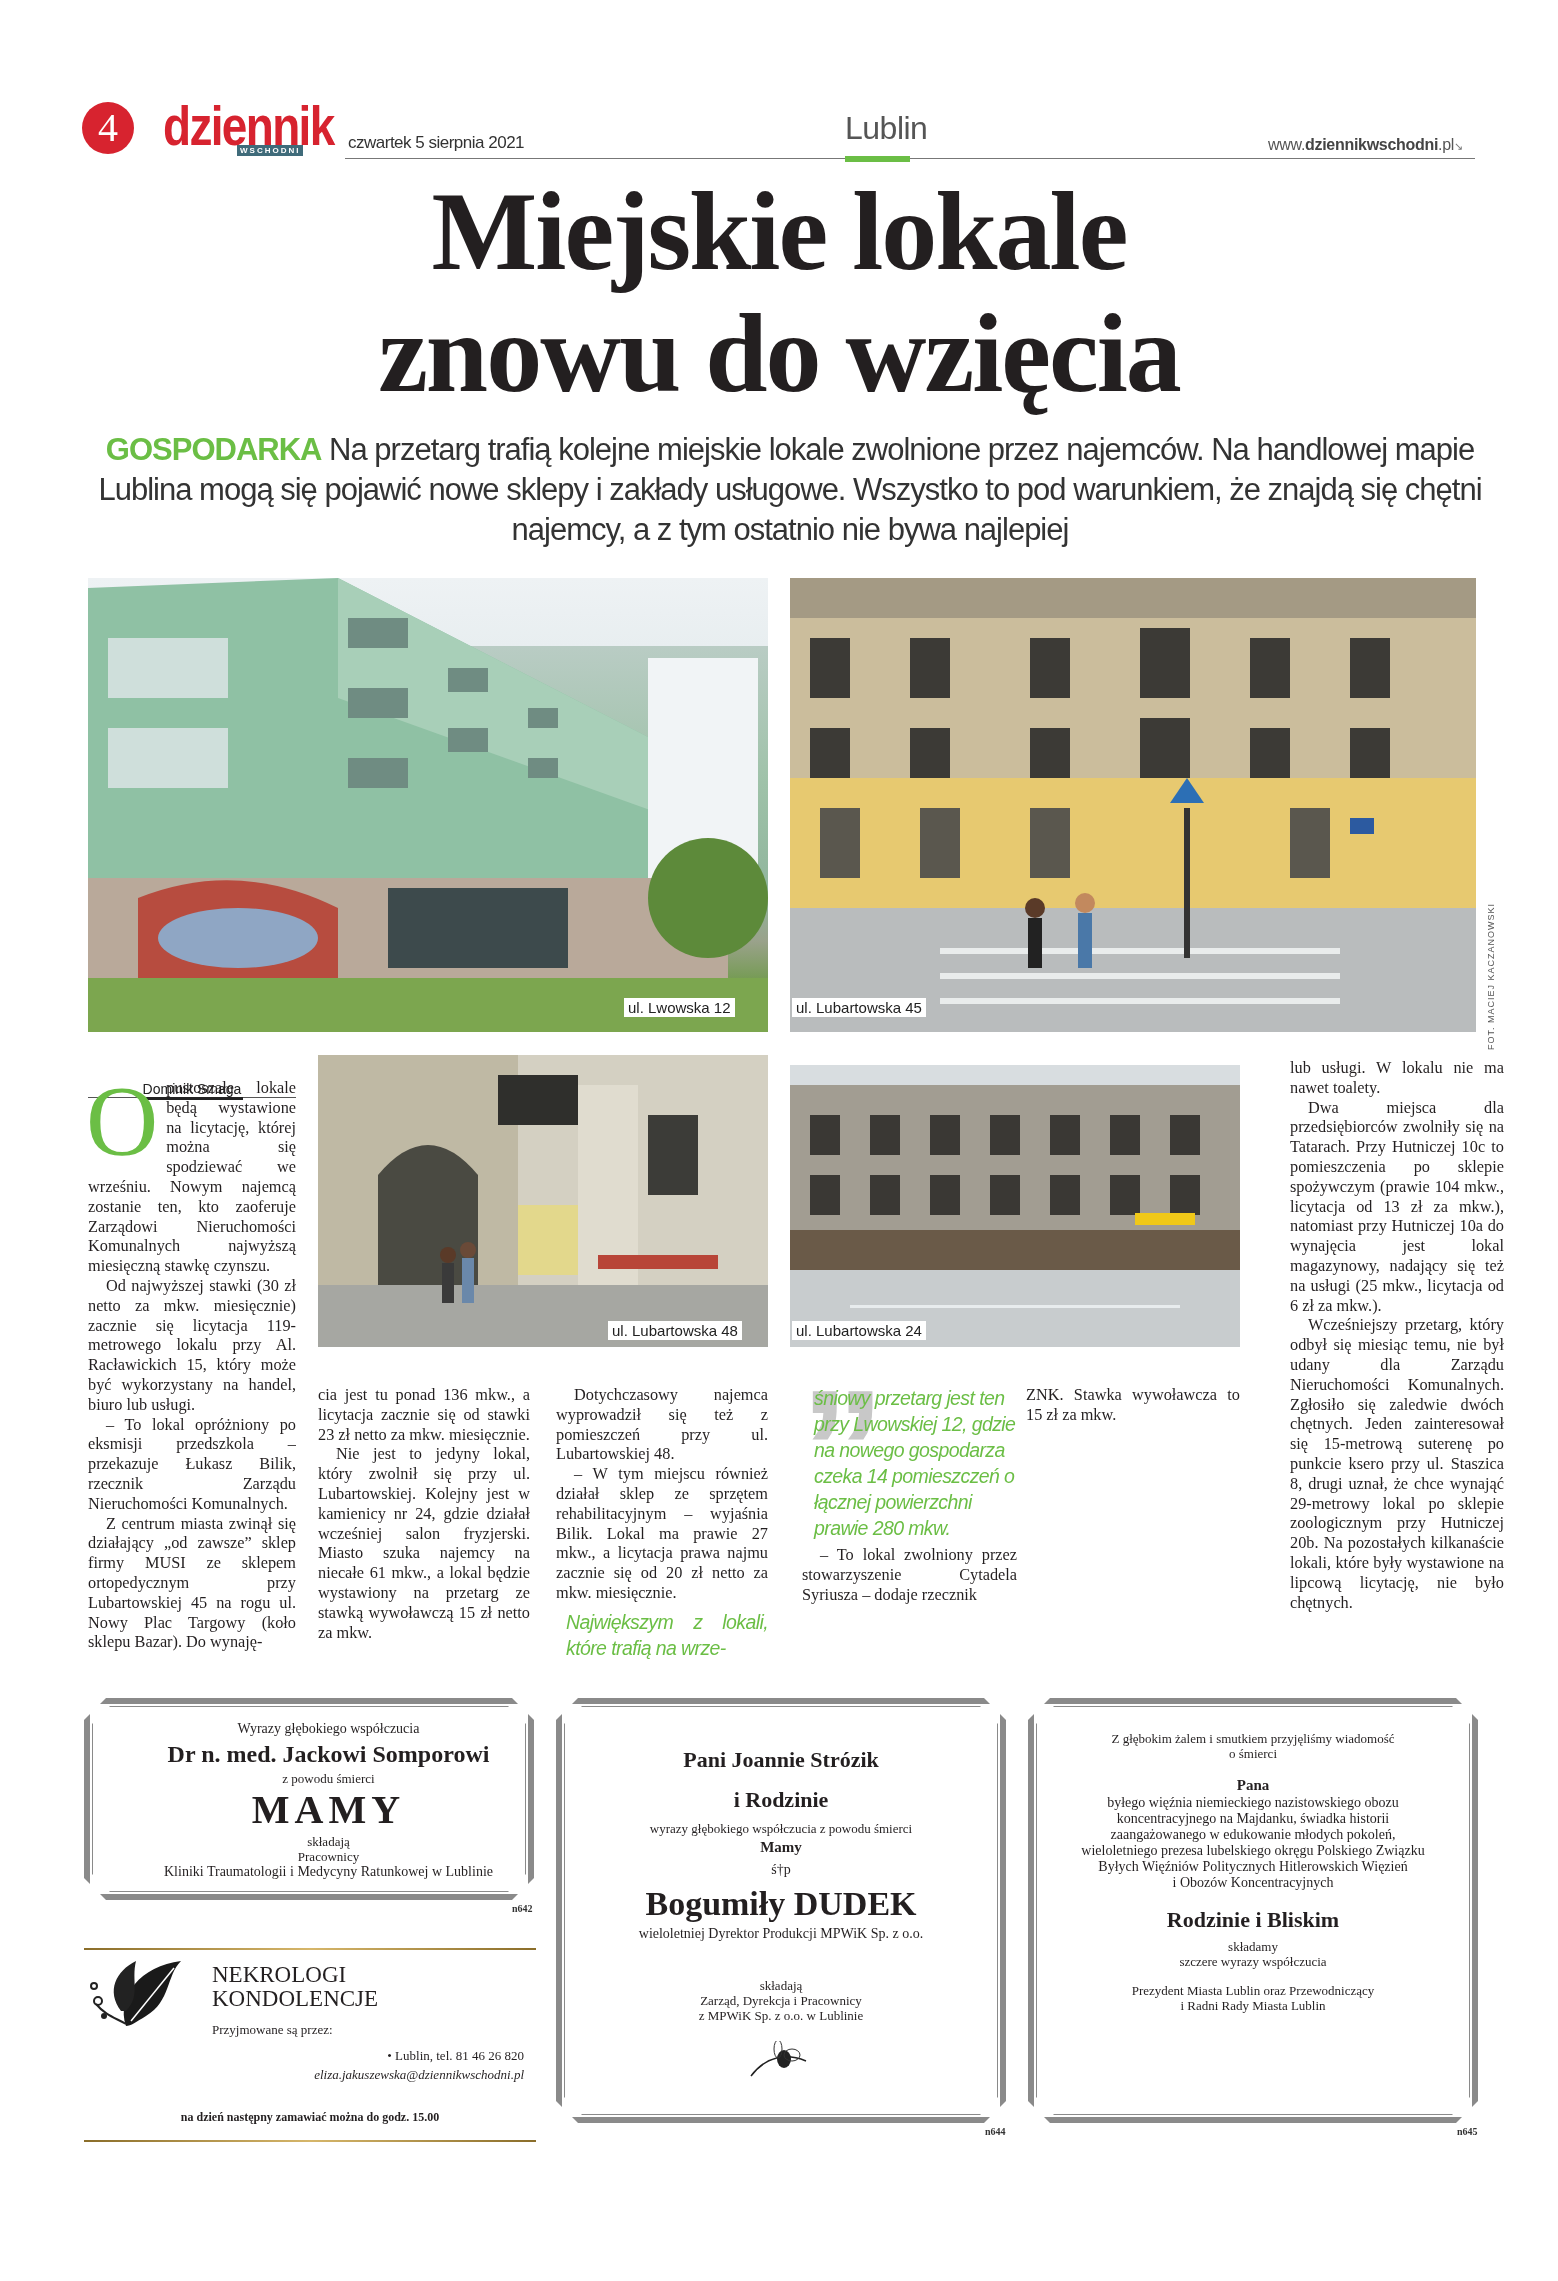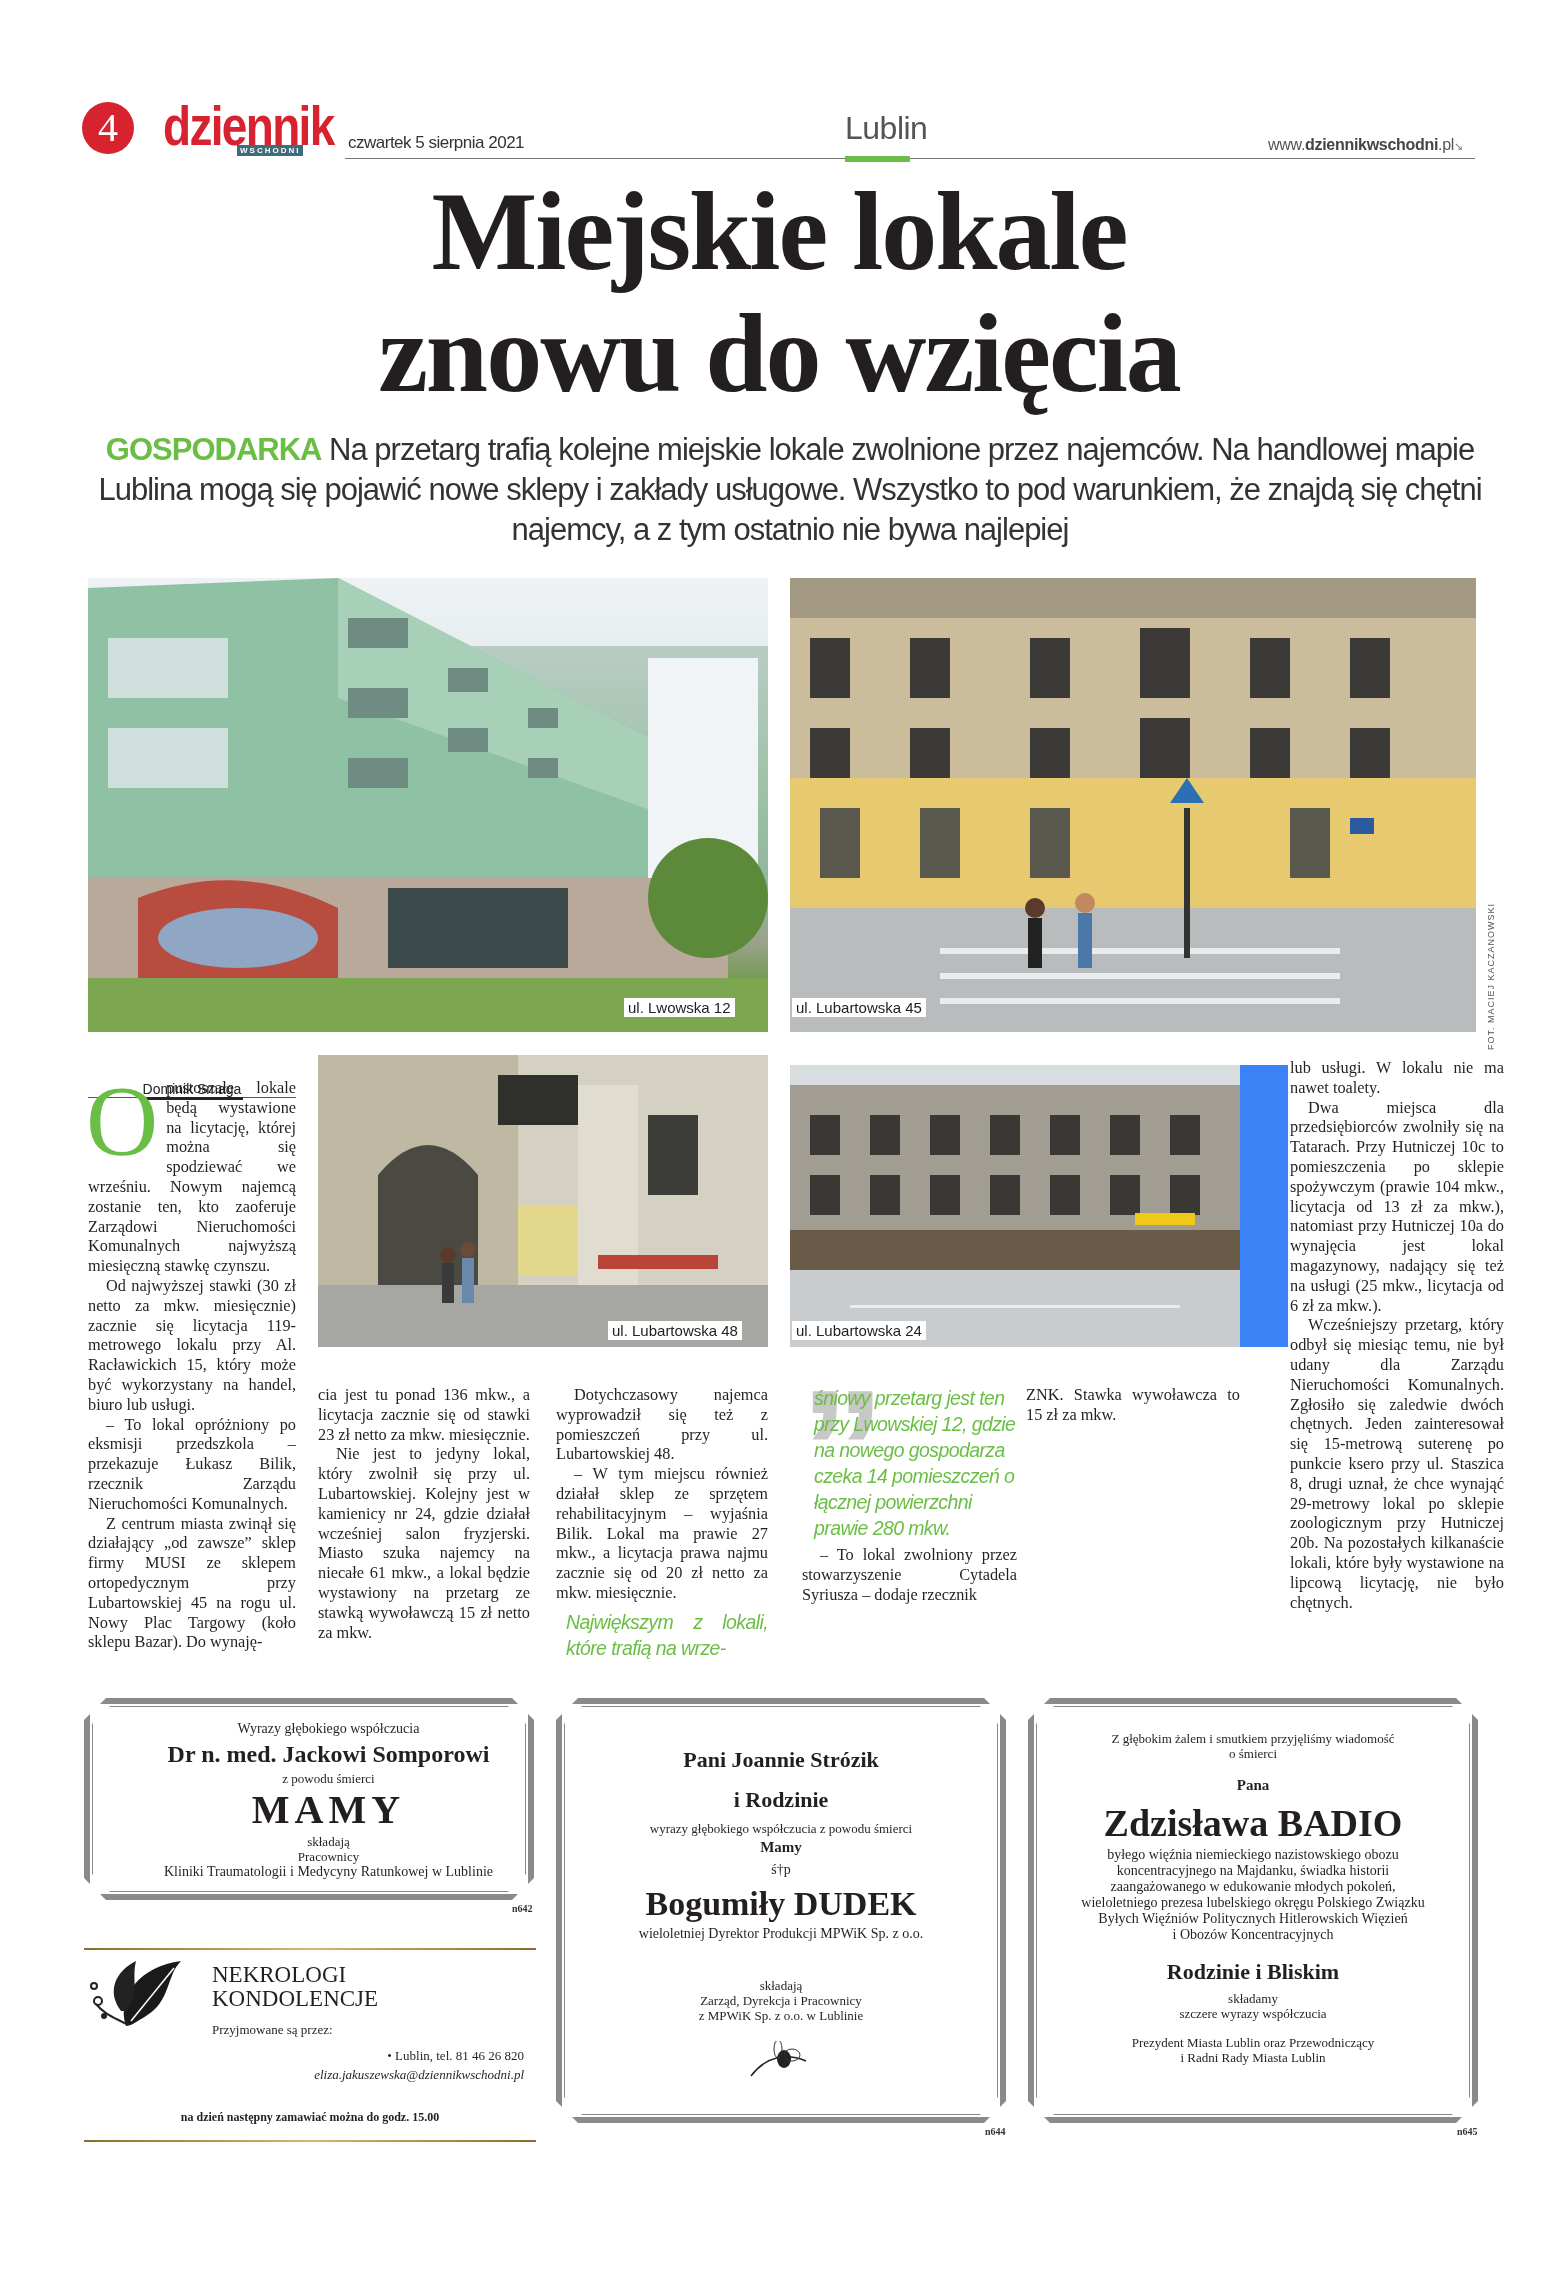--- a/index.html
+++ b/index.html
@@ -152,21 +152,21 @@
     <rect x="0" y="230" width="450" height="62" fill="#a6a7a2"></rect>
     <rect x="280" y="200" width="120" height="14" fill="#b84538"></rect>
     <circle cx="130" cy="200" r="8" fill="#5a3a28"></circle>
       <rect x="124" y="208" width="12" height="40" fill="#3a3a3a"></rect>
     <circle cx="150" cy="195" r="8" fill="#6a4a38"></circle>
       <rect x="144" y="203" width="12" height="45" fill="#6a88aa"></rect>
   </svg>
   <div class="abs caption" style="left:290px;top:266px;">ul. Lubartowska 48</div>
 </div>
 
-<div class="abs photo" style="left:790px;top:1065px;width:498px;height:282px;background:#3b82f6;">
+<div class="abs photo" style="left:790px;top:1065px;width:450px;height:282px;background:#1d4ed8;">
   <svg width="450" height="282" viewBox="0 0 450 282">
     <rect x="0" y="0" width="450" height="30" fill="#d8dde0"></rect>
     <rect x="0" y="20" width="450" height="180" fill="#a29d92"></rect>
     <g fill="#3a3834">
         <rect x="20" y="50" width="30" height="40"></rect>
         <rect x="80" y="50" width="30" height="40"></rect>
         <rect x="140" y="50" width="30" height="40"></rect>
         <rect x="200" y="50" width="30" height="40"></rect>
         <rect x="260" y="50" width="30" height="40"></rect>
         <rect x="320" y="50" width="30" height="40"></rect>
@@ -271,21 +271,20 @@
         </svg></div>
   </div>
 </div>
 <div class="abs obit-code" style="left:985px;top:2126px;">n644</div>
 
 <div class="abs obit-frame" style="left:1028px;top:1698px;width:450px;height:425px;">
   <div class="obit-inner" style="padding-top:24px;">
     <div class="s13">Z głębokim żalem i smutkiem przyjęliśmy wiadomość</div>
     <div class="s13">o śmierci</div>
     <div style="font-size:15px;font-weight:bold;line-height:20px;margin-top:14px;">Pana</div>
-    <div style="font-size:38px;font-weight:bold;line-height:48px;margin-top:4px;">Zdzisława BADIO</div>
     <div class="s14">byłego więźnia niemieckiego nazistowskiego obozu</div>
     <div class="s14">koncentracyjnego na Majdanku, świadka historii</div>
     <div class="s14">zaangażowanego w edukowanie młodych pokoleń,</div>
     <div class="s14">wieloletniego prezesa lubelskiego okręgu Polskiego Związku</div>
     <div class="s14">Byłych Więźniów Politycznych Hitlerowskich Więzień</div>
     <div class="s14">i Obozów Koncentracyjnych</div>
     <div style="font-size:22px;font-weight:bold;line-height:30px;margin-top:14px;">Rodzinie i Bliskim</div>
     <div class="s13" style="margin-top:4px;">składamy</div>
     <div class="s13">szczere wyrazy współczucia</div>
     <div class="s13" style="margin-top:14px;">Prezydent Miasta Lublin oraz Przewodniczący</div>

